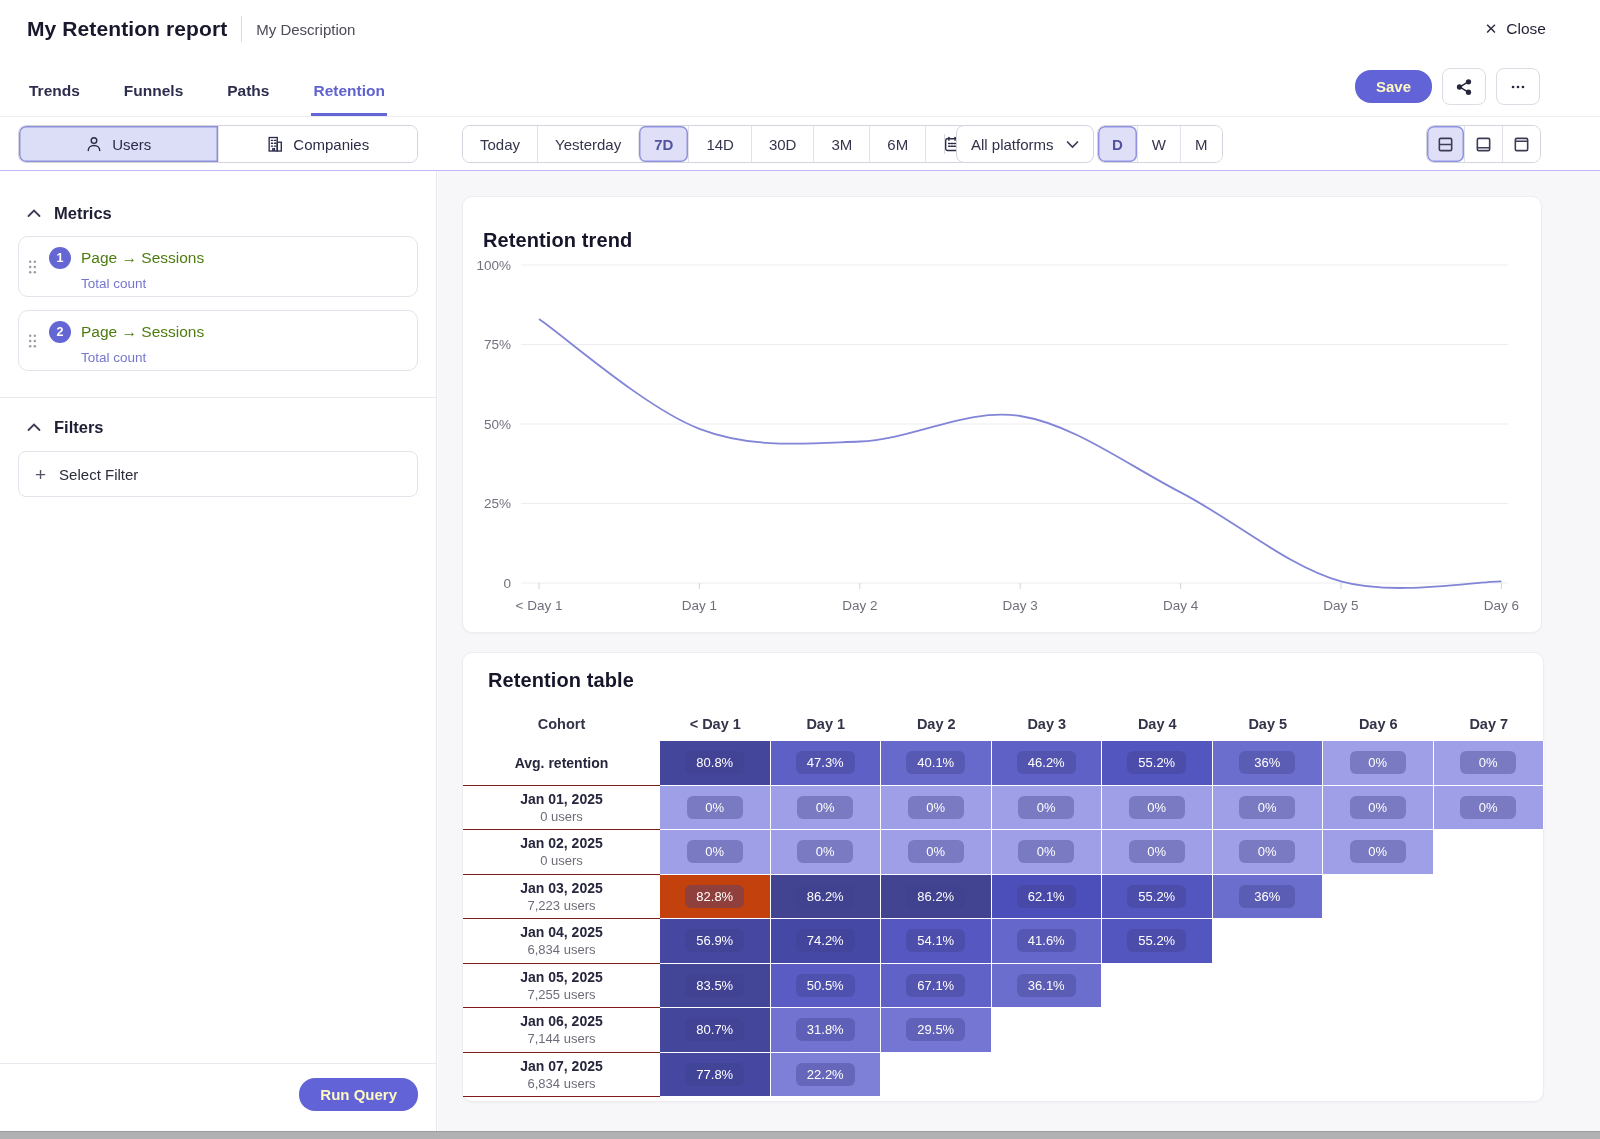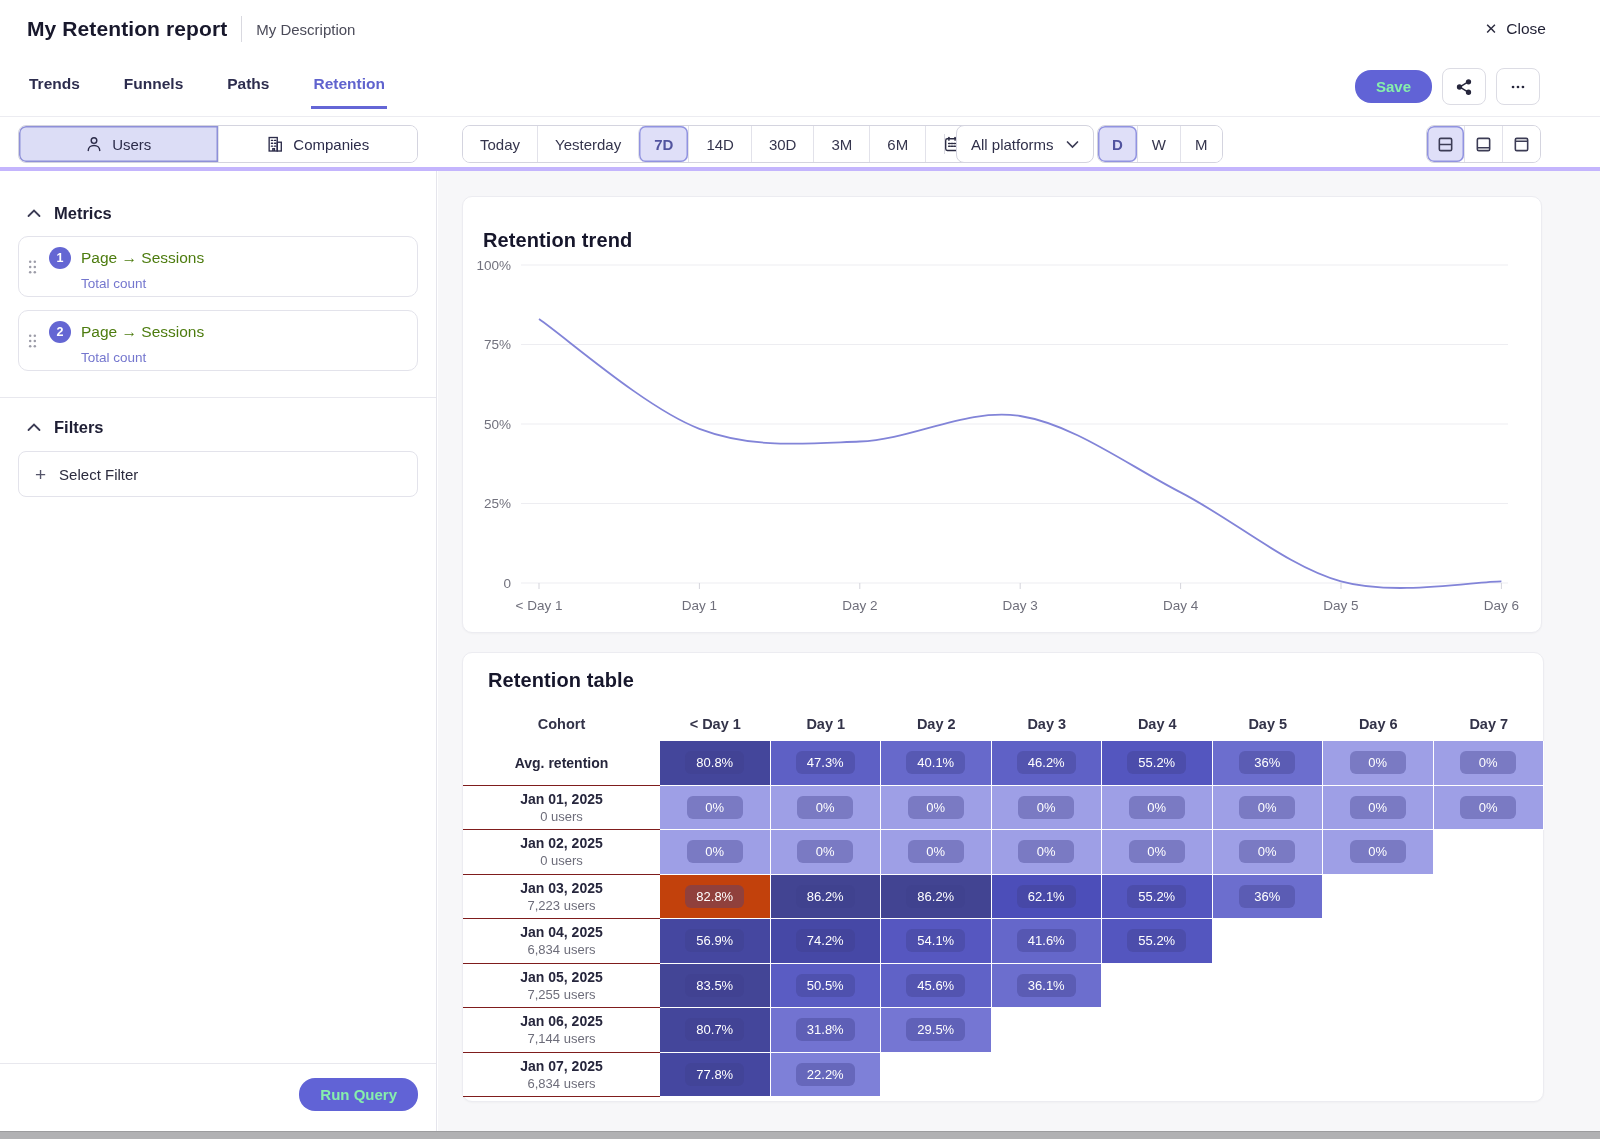--- a/index.html
+++ b/index.html
@@ -8,29 +8,29 @@
   .app { position:relative; width:1600px; height:1139px; background:#fff; overflow:hidden; }
 
   
   .header { position:absolute; left:0; top:0; width:1600px; height:117px; background:#fff; border-bottom:1px solid #ececf1; }
   .title-row { position:absolute; left:27px; top:16px; display:flex; align-items:center; }
   .report-title { font-size:21px; font-weight:700; color:#18182c; letter-spacing:.1px; }
   .title-sep { width:1px; height:26px; background:#d9d9e0; margin:0 14px; }
   .report-desc { font-size:15px; color:#4b4b59; }
   .close-btn { position:absolute; right:54px; top:20px; display:flex; align-items:center; gap:9px; font-size:15.5px; font-weight:500; color:#1f1f33; cursor:pointer; }
   .close-x { font-size:15px; color:#2a2a3e; }
-  .tabs { position:absolute; left:27px; bottom:7px; display:flex; gap:40px; }
+  .tabs { position:absolute; left:27px; bottom:0; display:flex; gap:40px; }
   .tab { font-size:15.5px; font-weight:600; color:#2d2d4e; padding:0 2px 13px 2px; border-bottom:3px solid transparent; cursor:pointer; }
   .tab.active { color:#6063ce; border-bottom-color:#6466d6; }
   .save-group { position:absolute; right:60px; bottom:11px; display:flex; gap:10px; align-items:center; }
-  .btn-primary { background:#6163d6; color:#86efac; border:none; border-radius:16px; font-size:15px; font-weight:600; padding:8px 21px; font-family:inherit; cursor:pointer; }
+  .btn-primary { background:#6163d6; color:#fef9c3; border:none; border-radius:16px; font-size:15px; font-weight:600; padding:8px 21px; font-family:inherit; cursor:pointer; }
   .icon-btn { width:44px; height:37px; background:#fff; border:1px solid #dcdce4; border-radius:8px; display:flex; align-items:center; justify-content:center; cursor:pointer; }
 
   
-  .toolbar { position:absolute; left:0; top:117px; width:1600px; height:54px; background:#fff; border-bottom:4px solid #c4b5fd; }
+  .toolbar { position:absolute; left:0; top:117px; width:1600px; height:54px; background:#fff; border-bottom:1px solid #c4b5fd; }
   .seg-group { position:absolute; top:8px; display:flex; border:1px solid #d4d4df; border-radius:8px; background:#fff; height:38px; overflow:hidden; }
   .seg { display:flex; align-items:center; justify-content:center; gap:9px; font-size:15px; color:#35354d; padding:0 15px; border-left:1px solid #e2e2ea; cursor:pointer; background:#fff; }
   .seg:first-child { border-left:none; }
   .seg.active { background:#dfdff8; box-shadow:inset 0 0 0 1.5px #9193e0; border-radius:7px; color:#52549f; font-weight:600; }
   .entity-toggle { left:18px; width:400px; }
   .entity-toggle .seg { flex:1; font-weight:500; color:#2c2c4a; }
   .entity-toggle .seg.active { border-radius:7px 0 0 7px; box-shadow:inset 0 0 0 1.5px #8e90d8; background:#dcddf6; }
   .range-group { left:462px; }
   .range-group .seg { padding:0 17px; }
   .range-group .seg.active { padding:0 15px; }
@@ -458,21 +458,21 @@
               <div class="rt-date">Jan 05, 2025</div>
               <div class="rt-sub">7,255 users</div>
             </div>
             <div class="rt-cell" style="background: rgb(67, 69, 150);">
               <span class="rt-pill">83.5%</span>
             </div>
             <div class="rt-cell" style="background: rgb(90, 92, 195);">
               <span class="rt-pill">50.5%</span>
             </div>
             <div class="rt-cell" style="background: rgb(96, 98, 199);">
-              <span class="rt-pill">45.6%</span>
+              <span class="rt-pill">67.1%</span>
             </div>
             <div class="rt-cell" style="background: rgb(108, 110, 206);">
               <span class="rt-pill">36.1%</span>
             </div>
           </div>
           <div class="rt-row">
             <div class="rt-label">
               <div class="rt-date">Jan 06, 2025</div>
               <div class="rt-sub">7,144 users</div>
             </div>

